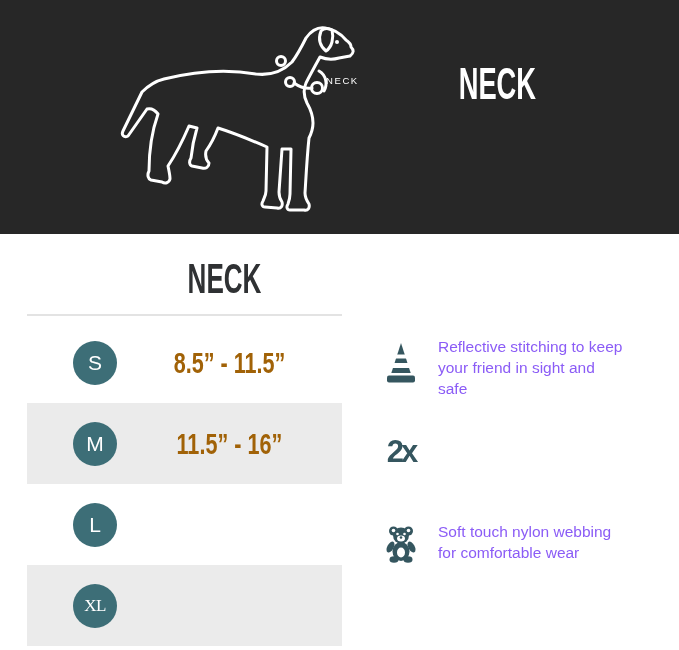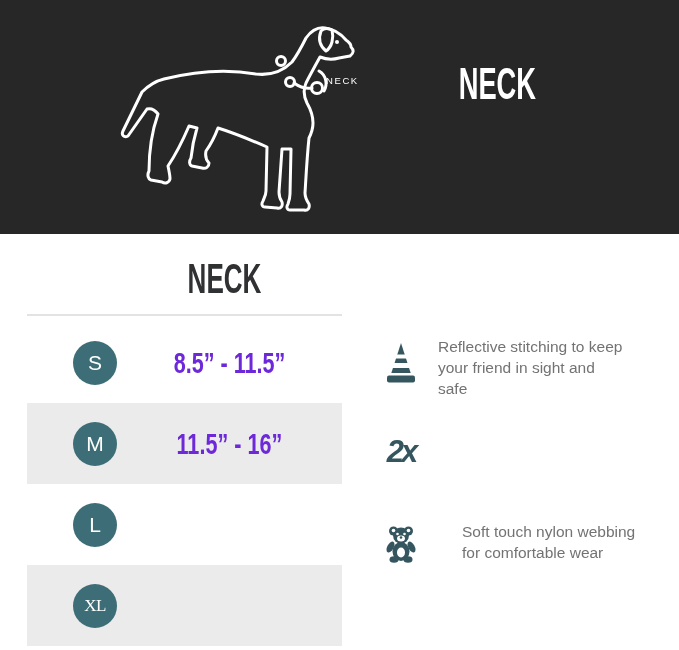--- a/index.html
+++ b/index.html
@@ -33,32 +33,32 @@
   .divider{position:absolute;left:27px;top:314px;width:315px;height:2px;background:#e3e3e3;}
   .size-rows{position:absolute;left:27px;top:322px;width:315px;}
   .size-row{height:81px;display:flex;align-items:center;}
   .size-row.alt{background:#ebebeb;}
   .size-badge{
     width:44px;height:44px;border-radius:50%;background:#3d6e77;color:#ffffff;
     display:flex;align-items:center;justify-content:center;
     font-size:21px;font-weight:400;margin-left:46px;flex:0 0 auto;
   }
   .size-badge.xl{font-size:17px;letter-spacing:-.5px;font-family:Liberation Serif, serif;}
-  .size-range{flex:1;text-align:center;color:#6d28d9;font-weight:bold;font-size:30px;}
+  .size-range{flex:1;text-align:center;color:#a16207;font-weight:bold;font-size:30px;}
   
   .feature{position:absolute;left:381px;display:flex;align-items:flex-start;}
   .f1{top:336px;}
-  .f2{top:427px;font-style:italic;}
-  .f3{top:521px;gap:24px;}
+  .f2{top:427px;}
+  .f3{top:521px;}
   .f-icon{width:40px;display:flex;justify-content:center;flex:0 0 auto;}
   .f1 .f-icon{margin-top:6px;}
   .f2 .f-icon{margin-top:9px;}
   .f3 .f-icon{margin-top:4px;}
   .f-text{
-    margin-left:17px;width:212px;color:#737373;
+    margin-left:17px;width:212px;color:#8b5cf6;
     font-size:15.5px;line-height:21px;font-weight:400;white-space:pre-line;
   }
   .x2-label{
     font-size:31px;font-weight:bold;color:#35565f;letter-spacing:-3px;line-height:1;
   }
 </style>
 </head>
 <body>
 
 <div class="hero">

